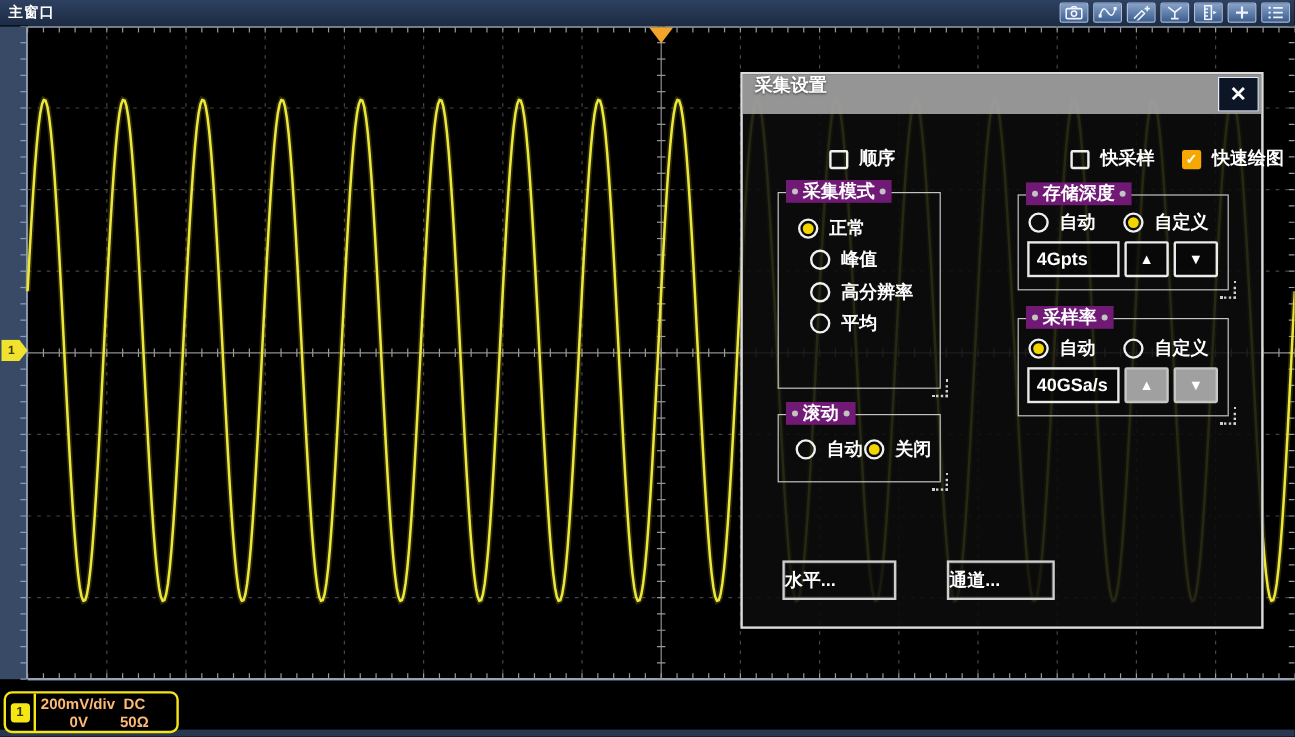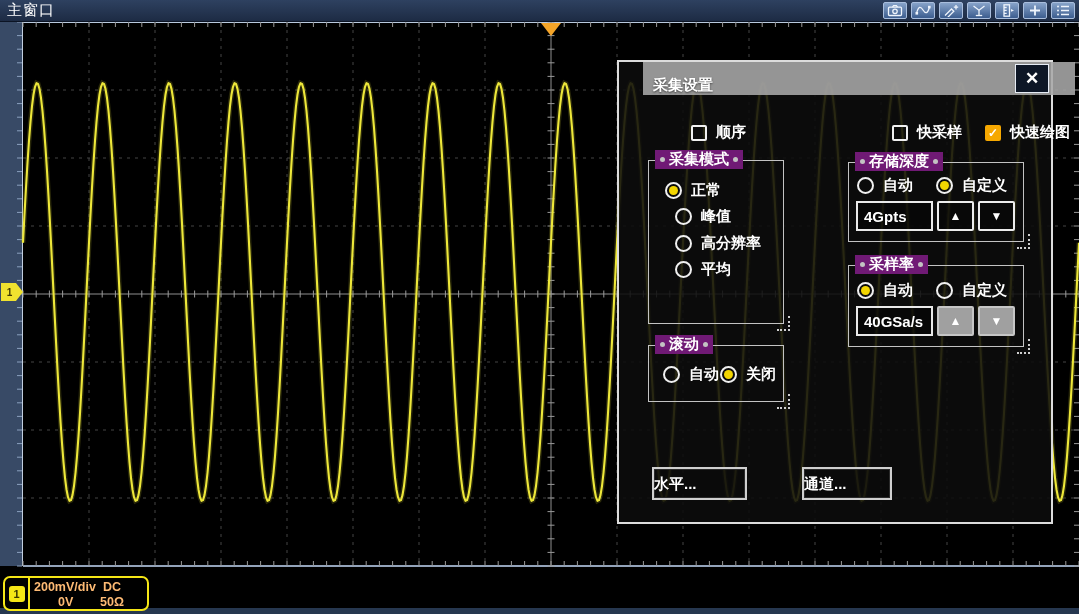--- a/index.html
+++ b/index.html
@@ -4,21 +4,21 @@
 <style>
   * { margin:0; padding:0; box-sizing:border-box; }
   html,body { width:1079px; height:614px; overflow:hidden; background:#000;
               font-family:"Liberation Sans", sans-serif; }
   #screen { position:relative; width:1079px; height:614px; background:#000; }
 
   
   .topbar { position:absolute; left:0; top:0; width:1079px; height:22px;
             background:linear-gradient(#2e4160,#1d2b44);
             border-bottom:1px solid #0c1424; display:flex; align-items:center; z-index:5; }
-  .win-title { color:#fff; font-size:15px; font-weight:400; padding-left:7px; letter-spacing:1px; }
+  .win-title { color:#fff; font-size:12px; font-weight:700; padding-left:7px; letter-spacing:1px; }
   .tb-icons { margin-left:auto; display:flex; gap:4px; padding-right:4px; }
   .tb-btn { width:24px; height:17px; border-radius:2px;
             background:linear-gradient(#87a3c9,#3c5d8f);
             border:1px solid #a9bedd; display:flex; align-items:center; justify-content:center; }
   .tb-btn svg { display:block; }
 
   
   .left-strip { position:absolute; left:0; top:22px; width:23px; height:544px;
                 background:#384a66; border-right:1.5px solid #c2cfe0; z-index:1; }
   .top-edge { position:absolute; left:23px; top:21px; width:1056px; height:2px; background:#b9c9de; z-index:2; }
@@ -37,21 +37,21 @@
                  border-top:13px solid #f4a428; }
   .ch-marker { position:absolute; left:1px; top:283px; width:22px; height:18px; z-index:4;
                background:#f0e22f; color:#433c00; font-size:10px; font-weight:700;
                display:flex; align-items:center; justify-content:center; padding-right:5px;
                clip-path:polygon(0 0, 68% 0, 100% 50%, 68% 100%, 0 100%); }
 
   
   .dialog { position:absolute; left:617px; top:60px; width:436px; height:464px;
             background:rgba(13,13,13,0.88); border:2px solid #dcdcdc; z-index:10; }
   .dlg-titlebar { position:absolute; left:0; top:0; width:100%; height:33px;
-                  background:rgba(168,168,168,0.88); display:flex; align-items:flex-end;margin-left:24px; }
+                  background:rgba(168,168,168,0.88); display:flex; align-items:flex-start; }
   .dlg-title { color:#fff; font-size:15px; font-weight:700; padding-left:10px;
                text-shadow:0 1px 2px rgba(0,0,0,.6); }
   .dlg-close { position:absolute; top:2px; right:2px; width:34px; height:29px;
                background:#0d1626; border:1px solid #e6ecf5; color:#fff;
                font-size:17px; font-weight:700; display:flex; align-items:center; justify-content:center; }
 
   .cb-row { position:absolute; top:61px; left:0; width:100%; height:20px; }
   .cb-item { position:absolute; display:flex; align-items:center; gap:9px;padding-left:47px; }
   .checkbox { width:16px; height:16px; border:2px solid #f0f0f0; border-radius:2px;
               background:transparent; display:flex; align-items:center; justify-content:center; }
@@ -637,21 +637,21 @@
         <span class="opt-label">自动</span>
       </div>
       <div class="radio-row" style="left:71px; top:18px;">
         <span class="radio selected"></span>
         <span class="opt-label">关闭</span>
       </div>
       <span class="corner-dec"></span>
     </div>
 
     <div class="dlg-btn" style="left:33px; width:95px;">水平...</div>
-    <div class="dlg-btn" style="left:170px; width:90px;margin-left:13px;">通道...</div>
+    <div class="dlg-btn" style="left:170px; width:90px;">通道...</div>
   </div>
 
   <div class="ch-info">
     <div class="ch-badge-col">
       <span class="ch-badge">1</span>
     </div>
     <div class="ch-text">
       <span class="ci" style="left:4px; top:2px;">200mV/div</span>
       <span class="ci" style="left:73px; top:2px;">DC</span>
       <span class="ci" style="left:28px; top:17px;">0V</span>

